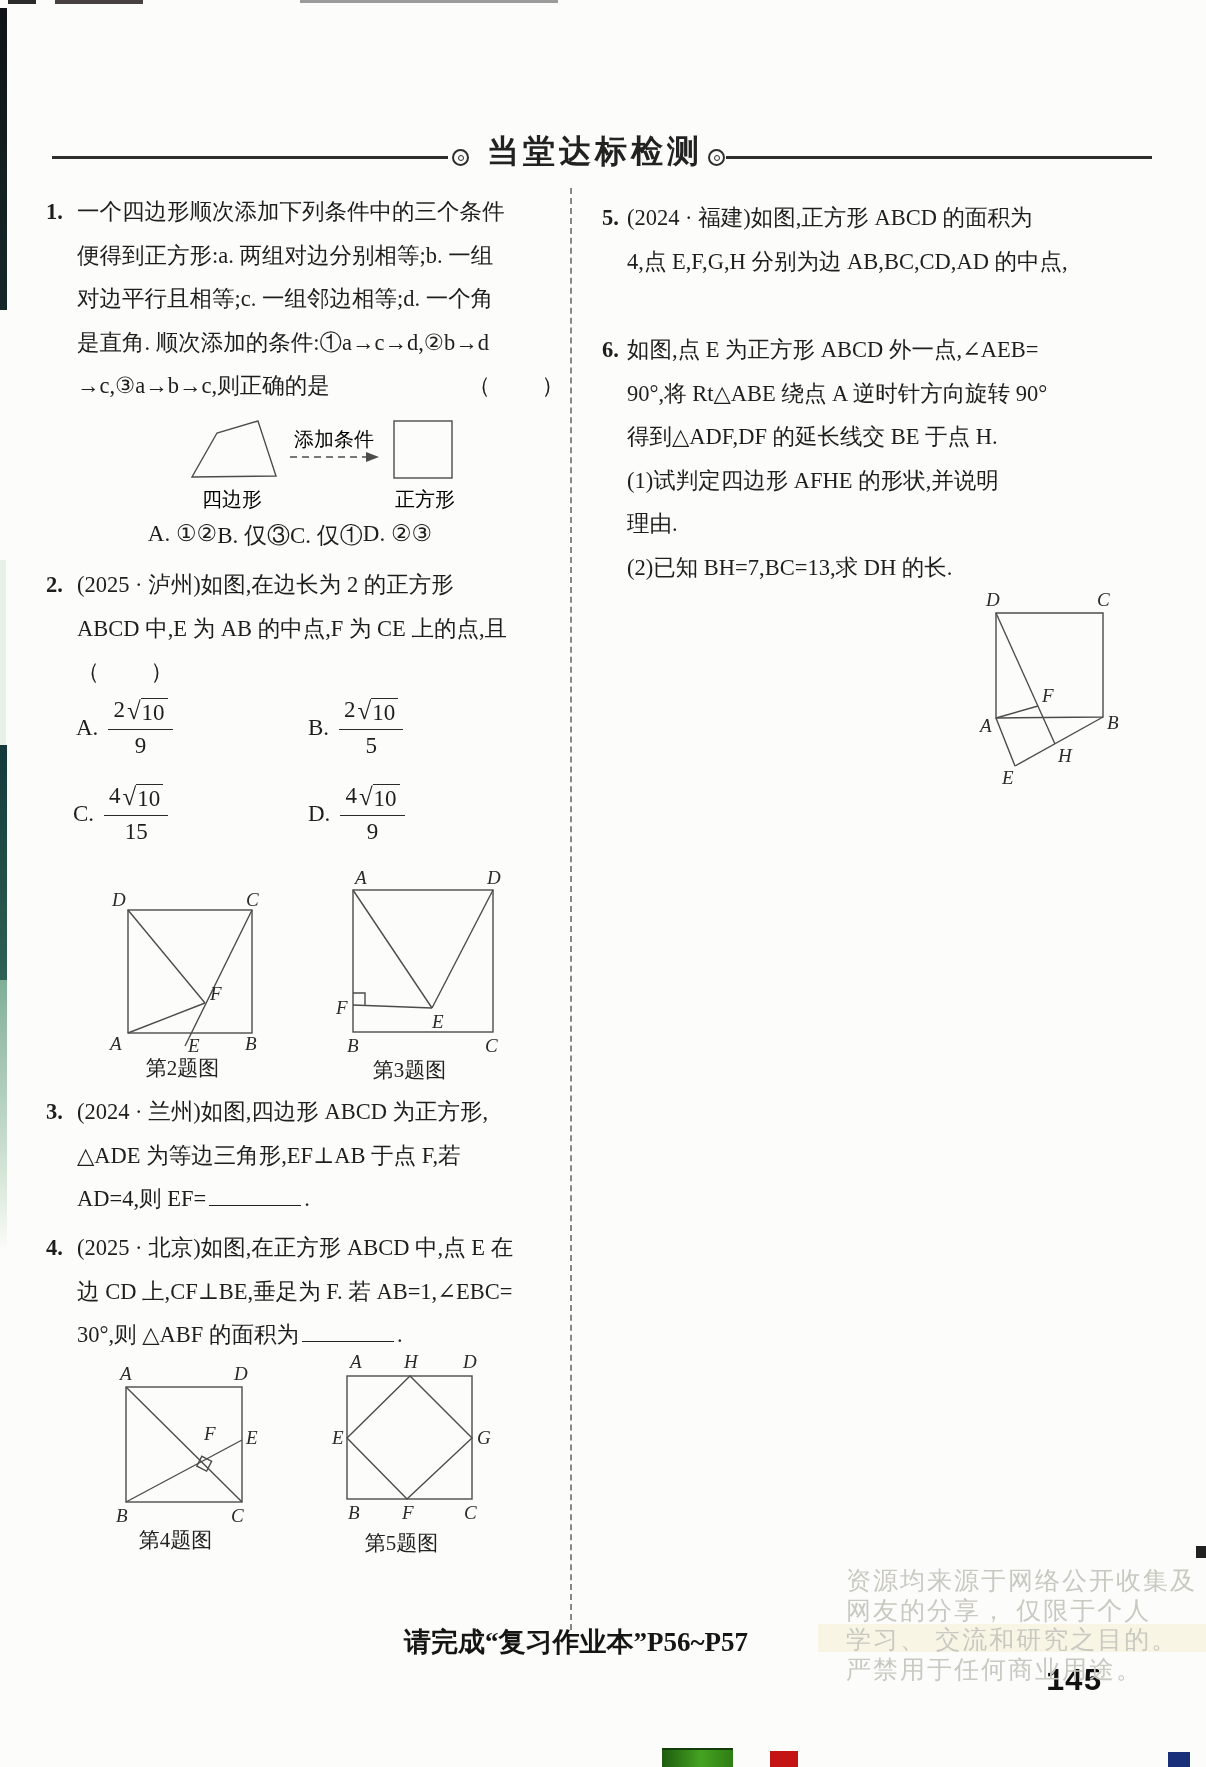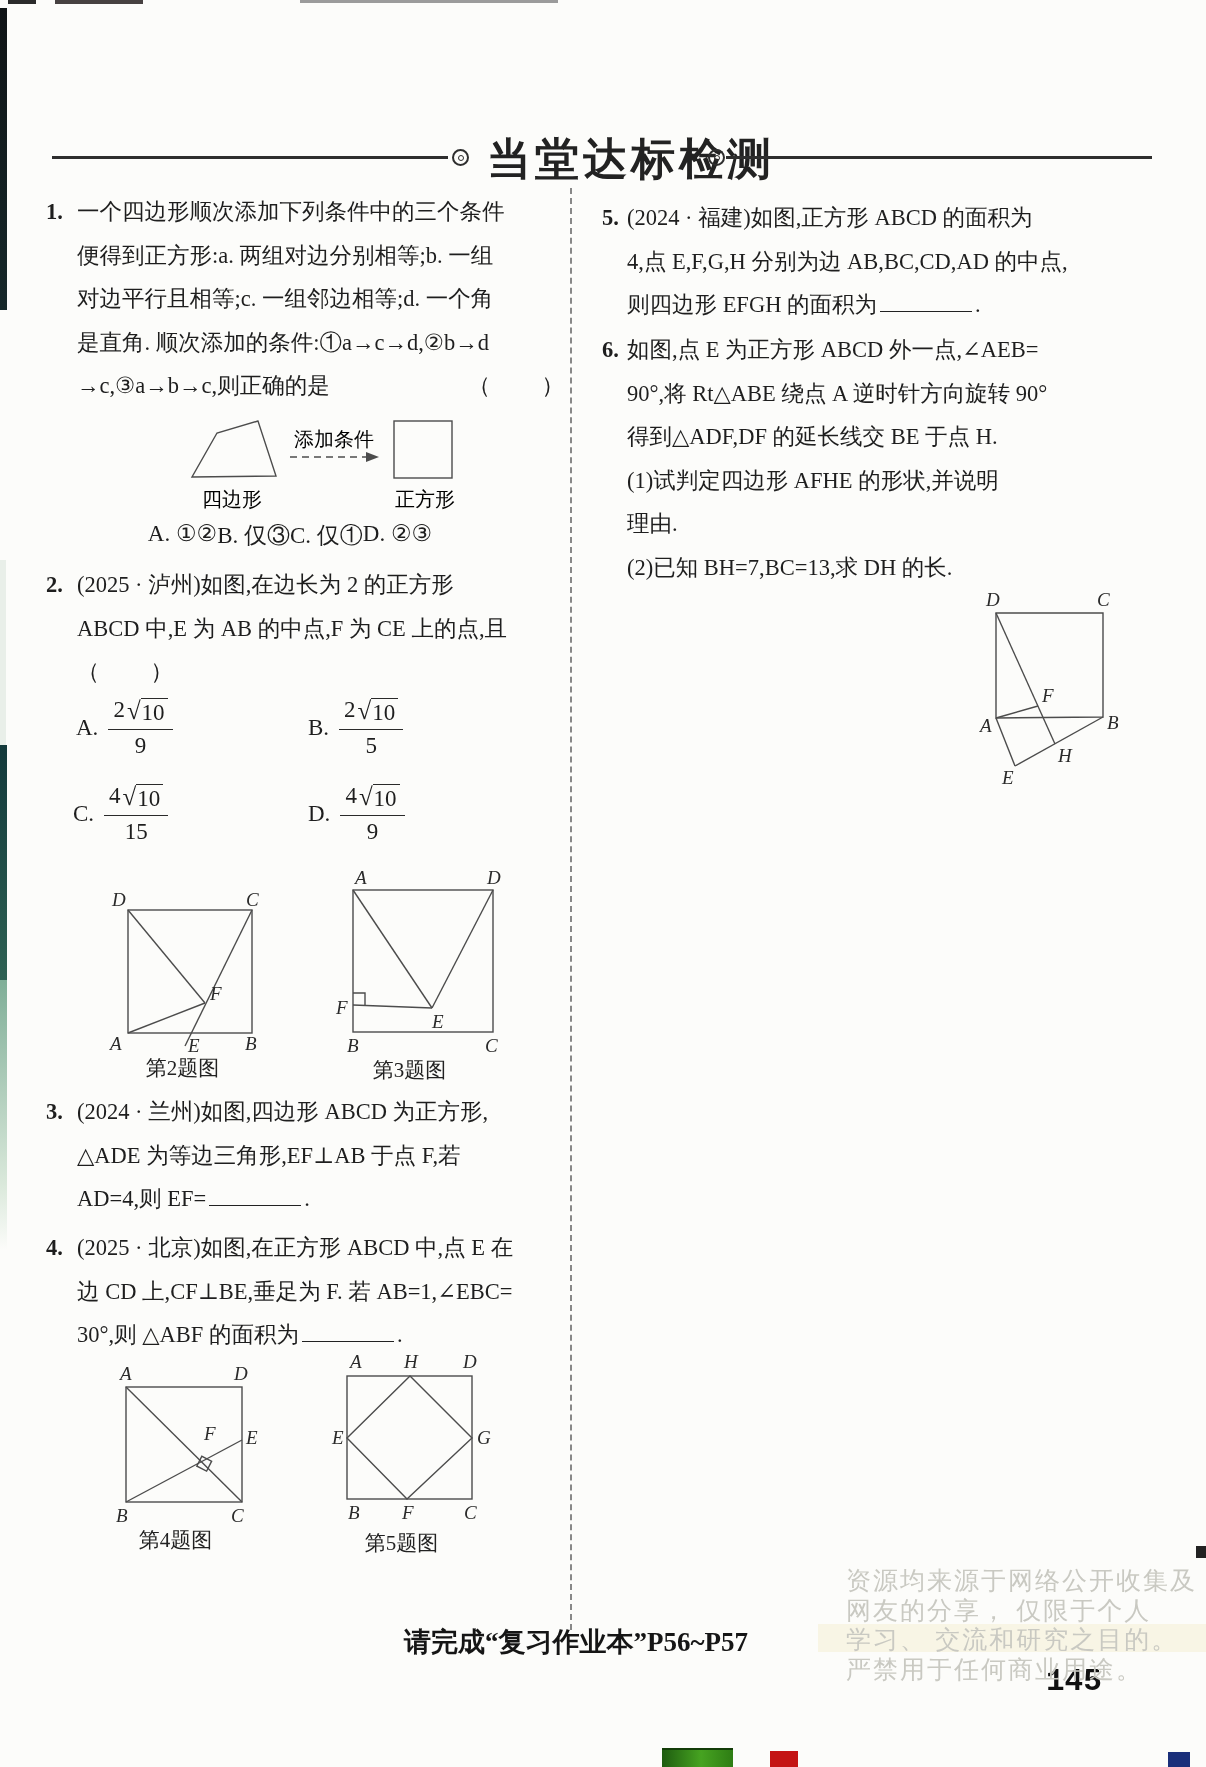--- a/index.html
+++ b/index.html
@@ -11,21 +11,21 @@
   .topbar{position:absolute;top:0;height:4px;}
   
   .edge{position:absolute;left:0;}
 
   
   .hline{position:absolute;height:2.5px;background:#2e2e2e;top:156px;}
   .ornament{position:absolute;top:149px;width:13px;height:13px;border:2.5px solid #2e2e2e;border-radius:50%;
             display:flex;align-items:center;justify-content:center;}
   .ornament .dot{width:4px;height:4px;border:1.8px solid #2e2e2e;border-radius:50%;}
   .title{position:absolute;left:487px;top:130px;font-family:"Liberation Sans","DejaVu Sans",sans-serif;
-         font-weight:bold;font-size:44px;letter-spacing:4px;color:#222;}
+         font-weight:bold;font-size:32px;letter-spacing:4px;color:#222;}
 
   
   .divider{position:absolute;left:570px;top:188px;height:1442px;border-left:2px dashed #888;}
 
   
   .qblock{position:absolute;font-size:22.5px;line-height:43.5px;width:520px;}
   .qblock .qnum{position:absolute;left:0;top:0;font-weight:bold;}
   .qblock .line{margin-left:31px;white-space:nowrap;}
   .rcol .line{margin-left:25px;}
   .flexline{display:flex;justify-content:space-between;}
@@ -256,23 +256,20 @@
       <text x="72" y="171">F</text>
       <text x="134" y="171">C</text>
     </svg>
     <div class="figcap" style="left:14px;top:181px;width:115px;">第5题图</div>
   </div>
 
   <div class="qblock rcol" style="left:602px;top:196px;width:560px;">
     <span class="qnum">5.</span>
     <div class="line">(2024 · 福建)如图,正方形 ABCD 的面积为</div>
     <div class="line">4,点 E,F,G,H 分别为边 AB,BC,CD,AD 的中点,</div>
-    <div class="line">
-      <span>则四边形 EFGH 的面积为</span><span class="blank"></span><span>.</span>
-    </div>
   </div>
 
   <div class="qblock rcol" style="left:602px;top:328px;width:560px;">
     <span class="qnum">6.</span>
     <div class="line">如图,点 E 为正方形 ABCD 外一点,∠AEB=</div>
     <div class="line">90°,将 Rt△ABE 绕点 A 逆时针方向旋转 90°</div>
     <div class="line">得到△ADF,DF 的延长线交 BE 于点 H.</div>
     <div class="line">(1)试判定四边形 AFHE 的形状,并说明</div>
     <div class="line">理由.</div>
     <div class="line">(2)已知 BH=7,BC=13,求 DH 的长.</div>

